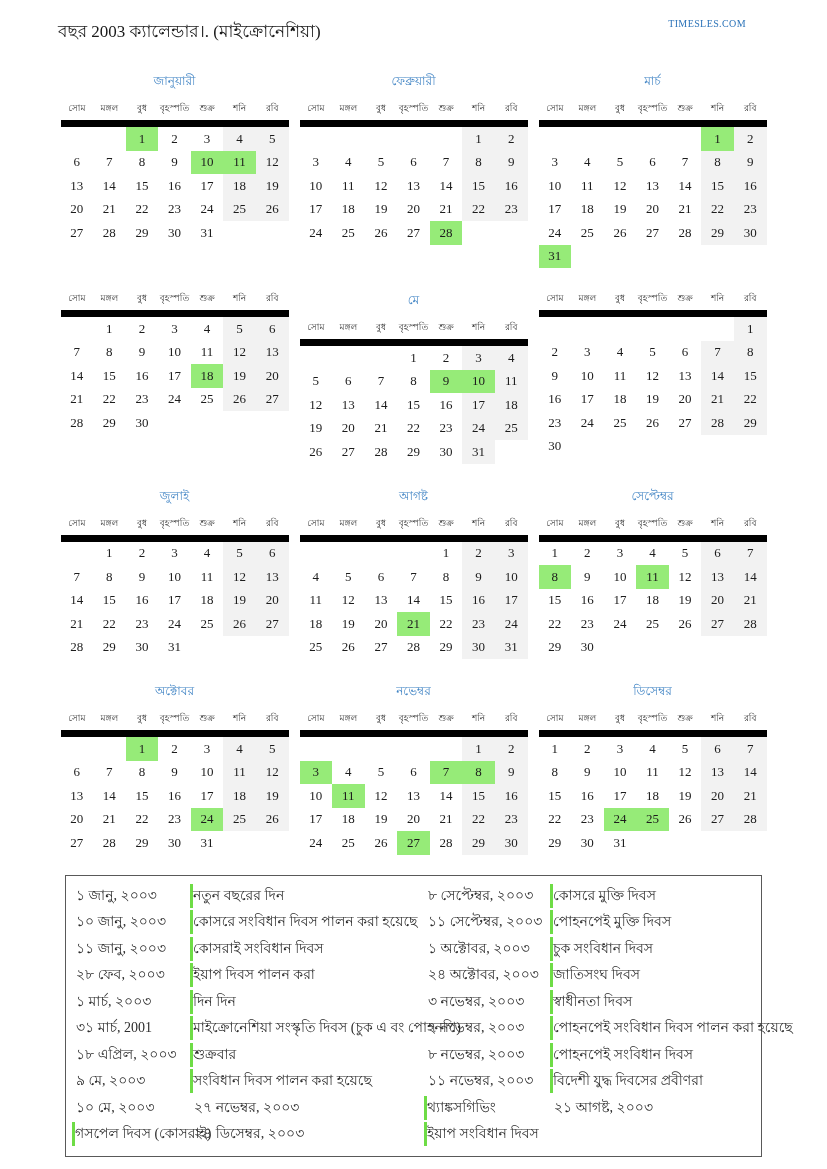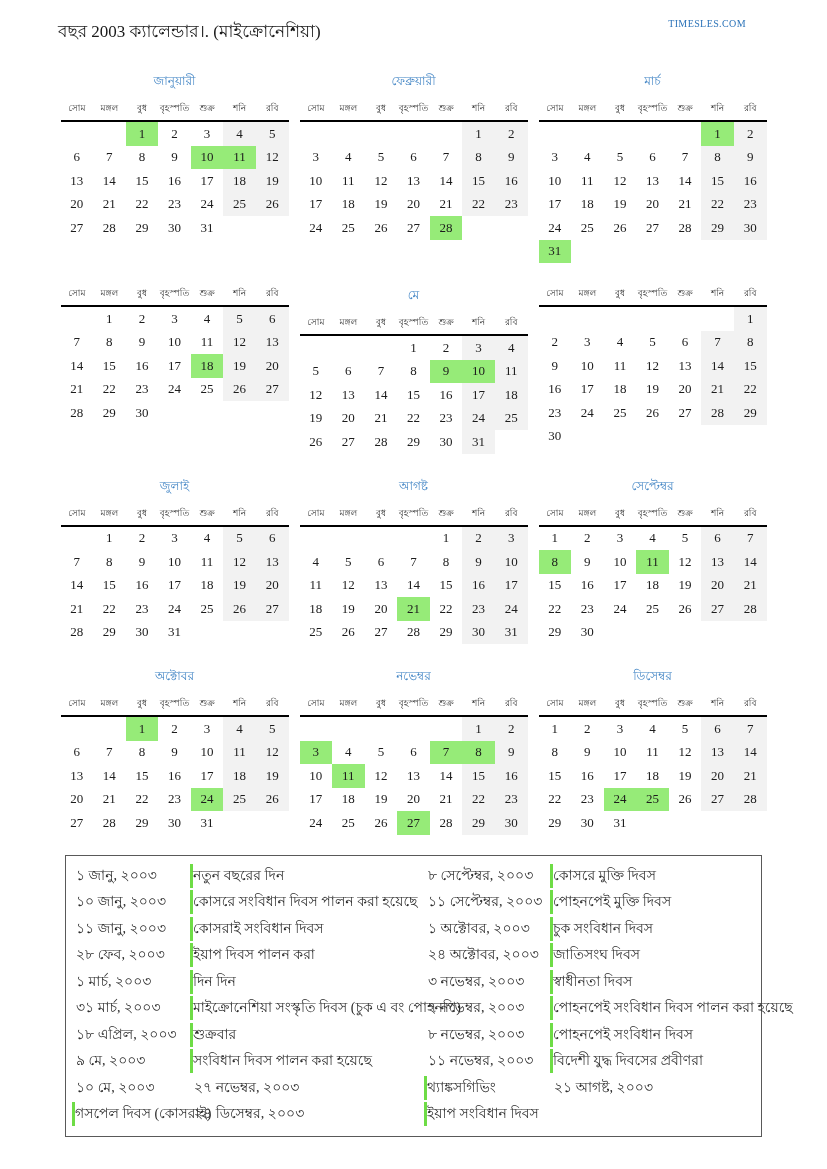--- a/index.html
+++ b/index.html
@@ -27,21 +27,21 @@
     display:grid;grid-template-columns:repeat(3,228px);
     column-gap:11px;row-gap:23px;
     align-items:start;justify-content:center;
   }
   .month{width:228px;}
   .month-title{
     text-align:center;color:#4285c5;font-size:12px;
     margin-bottom:9px;
   }
   table.cal{border-collapse:collapse;table-layout:fixed;width:100%;}
-  table.cal thead tr{border-bottom:2px solid #000000;}
+  table.cal thead tr{border-bottom:7px solid #000000;}
   table.cal th{
     font-size:9px;font-weight:normal;color:#333;
     padding:0 0 4px 0;white-space:nowrap;overflow:visible;
     text-align:center;
   }
   table.cal td{
     height:23.5px;text-align:center;vertical-align:middle;
     font-size:13px;color:#1c1c1c;padding:0;
   }
   td.weekend{background:#f2f2f2;}
@@ -865,21 +865,21 @@
         <div class="legend-date">১ অক্টোবর, ২০০৩</div>
         <div class="legend-entry">চুক সংবিধান দিবস</div>
         <div class="legend-date">২৮ ফেব, ২০০৩</div>
         <div class="legend-entry">ইয়াপ দিবস পালন করা</div>
         <div class="legend-date">২৪ অক্টোবর, ২০০৩</div>
         <div class="legend-entry">জাতিসংঘ দিবস</div>
         <div class="legend-date">১ মার্চ, ২০০৩</div>
         <div class="legend-entry">দিন দিন</div>
         <div class="legend-date">৩ নভেম্বর, ২০০৩</div>
         <div class="legend-entry">স্বাধীনতা দিবস</div>
-        <div class="legend-date">৩১ মার্চ, ২০০৩</div>
+        <div class="legend-date">৩১ মার্চ, 2001</div>
         <div class="legend-entry">মাইক্রোনেশিয়া সংস্কৃতি দিবস (চুক এ বং পোহনপি)</div>
         <div class="legend-date">৭ নভেম্বর, ২০০৩</div>
         <div class="legend-entry">পোহনপেই সংবিধান দিবস পালন করা হয়েছে</div>
         <div class="legend-date">১৮ এপ্রিল, ২০০৩</div>
         <div class="legend-entry">শুক্রবার</div>
         <div class="legend-date">৮ নভেম্বর, ২০০৩</div>
         <div class="legend-entry">পোহনপেই সংবিধান দিবস</div>
         <div class="legend-date">৯ মে, ২০০৩</div>
         <div class="legend-entry">সংবিধান দিবস পালন করা হয়েছে</div>
         <div class="legend-date">১১ নভেম্বর, ২০০৩</div>

